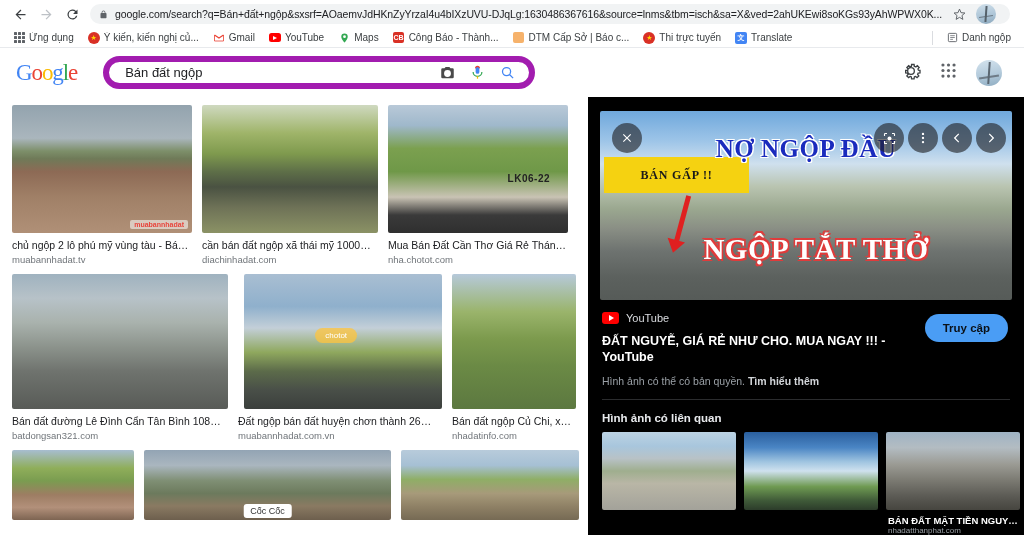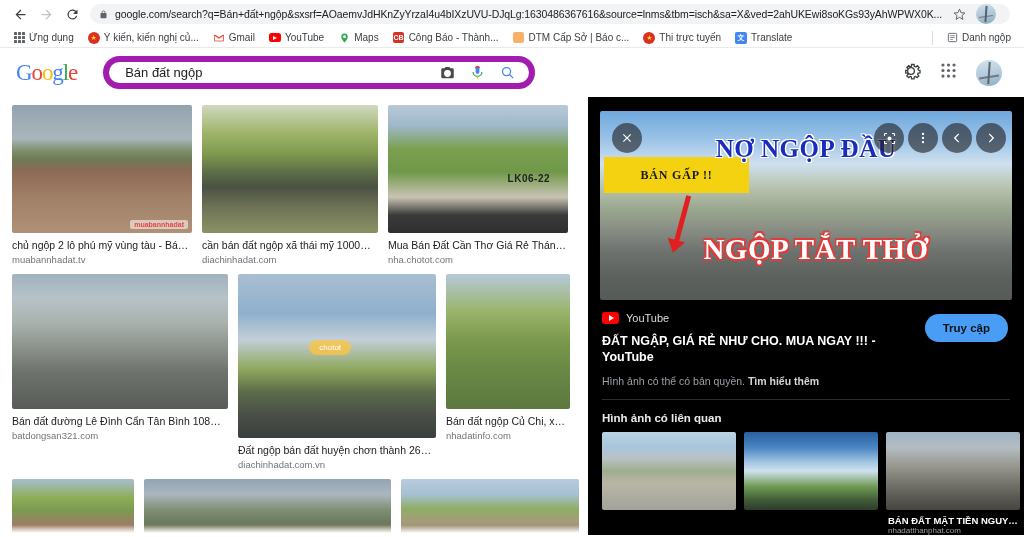--- a/index.html
+++ b/index.html
@@ -442,25 +442,25 @@
             <div class="res-src" style="width: 180px;">nha.chotot.com</div>
           </div>
         </div>
         <div class="res-row">
           <div class="res-card">
             <div class="thumb ph4" style="width: 216px; height: 135px;"></div>
             <div class="res-title" style="width: 216px;">Bán đất đường Lê Đình Cẩn Tân Bình 108m2 g...</div>
             <div class="res-src" style="width: 216px;">batdongsan321.com</div>
           </div>
           <div class="res-card">
-            <div class="thumb ph5" style="width: 198px; height: 164px;">
+            <div class="thumb ph5" style="width: 198px; height: 135px; margin-left: 6px;">
               <span class="wm wm-chotot">chotot</span>
             </div>
             <div class="res-title" style="width: 198px;">Đất ngộp bán đất huyện chơn thành 265m²</div>
-            <div class="res-src" style="width: 198px;">diachinhadat.com.vn</div>
+            <div class="res-src" style="width: 198px;">muabannhadat.com.vn</div>
           </div>
           <div class="res-card">
             <div class="thumb ph6" style="width: 124px; height: 135px;"></div>
             <div class="res-title" style="width: 124px;">Bán đất ngộp Củ Chi, xã ...</div>
             <div class="res-src" style="width: 124px;">nhadatinfo.com</div>
           </div>
         </div>
         <div class="res-row">
           <div class="res-card">
             <div class="thumb ph7" style="width: 122px; height: 70px;"></div>
@@ -516,21 +516,21 @@
       </div>
     </div>
 
     <div id="preview-meta">
       <div id="pv-source">
         <span id="yt-badge">
             <span class="tri"></span>
           </span>
         <span id="pv-source-name">YouTube</span>
       </div>
-      <div id="pv-title">ĐẤT NGẬP, GIÁ RẺ NHƯ CHO. MUA NGAY !!! - YouTube</div>
+      <div id="pv-title">ĐẤT NGUYỄ, GIÁ RẺ NHƯ CHO. MUA NGAY !!! - YouTube</div>
       <div id="pv-copyright">
         <span>Hình ảnh có thể có bản quyền.</span>
         <b>Tìm hiểu thêm</b>
       </div>
       <div id="visit-btn">Truy cập</div>
     </div>
 
     <div id="pv-divider"></div>
 
     <div id="related-head">Hình ảnh có liên quan</div>

